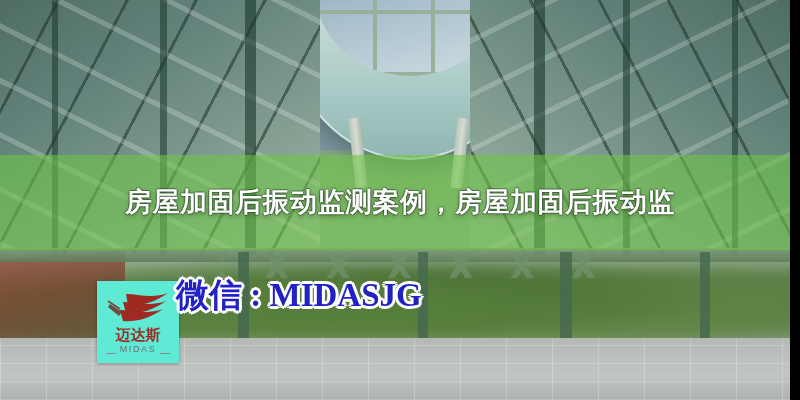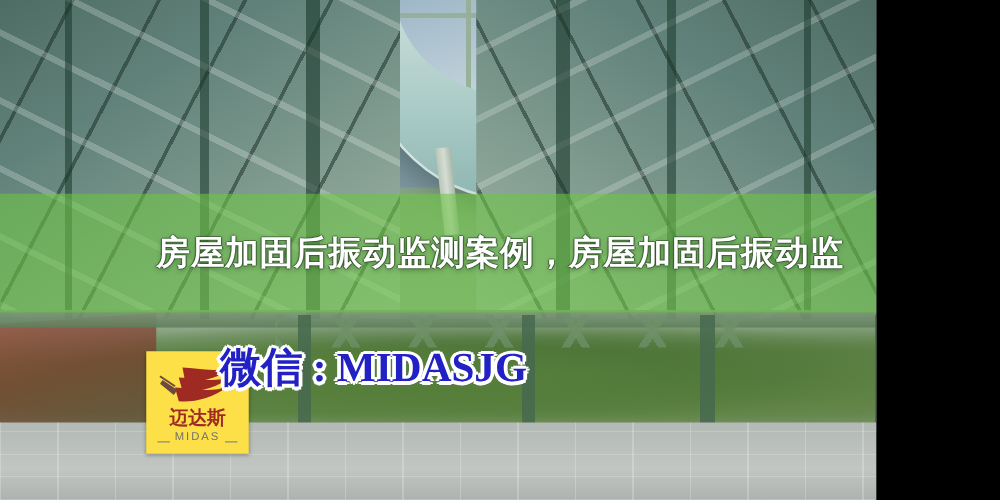--- a/index.html
+++ b/index.html
@@ -7,26 +7,25 @@
     margin: 0;
     padding: 0;
     background: #000;
   }
   body {
     font-family: "Liberation Sans", "DejaVu Sans", sans-serif;
   }
 
   .banner {
     position: relative;
-    width: 660px;
+    width: 790px;
     height: 400px;
     overflow: hidden;
     background: #9fb3a2;
     user-select: none;
-    padding-left: 41px;
   }
 
   
   .photo {
     position: absolute;
     inset: 0;
     overflow: hidden;
     background:
       
       linear-gradient(180deg, rgba(86,132,88,0.30) 0%, rgba(120,160,115,0.20) 45%, rgba(150,170,150,0.10) 100%),
@@ -286,27 +285,26 @@
        0 3px 0 #ffffff,   0 -3px 0 #ffffff;
   }
   .contact-wechat { font-size: 33px; }
   .contact-phone  { font-size: 33px; }
 
   
   .logo {
     position: absolute;
     left: 97px; top: 281px;
     width: 82px; height: 82px;
-    background: #fde047;
+    background: #5eead4;
     display: flex;
     flex-direction: column;
     align-items: center;
     justify-content: center;
     box-shadow: 0 1px 3px rgba(0,0,0,0.35);
-    margin-left: 20px;
   }
   .logo-mark { width: 64px; height: 34px; display: block; }
   .logo-cn {
     color: #9e2a22;
     font-size: 15px;
     font-weight: bold;
     line-height: 1;
     margin-top: 2px;
     letter-spacing: 0px;
   }

